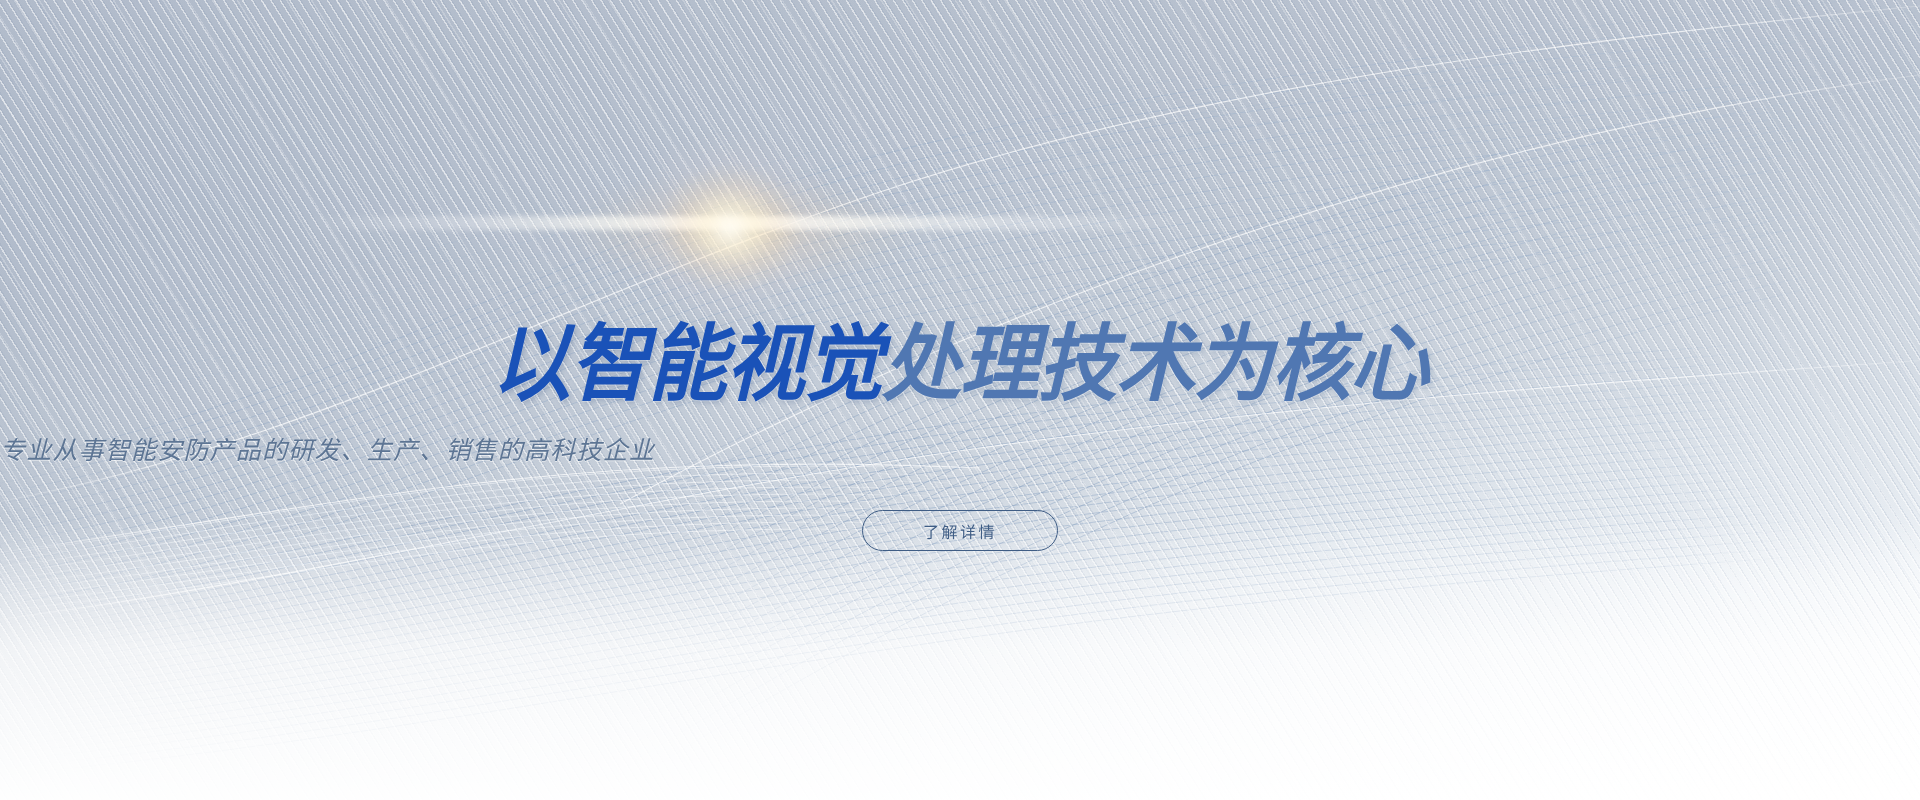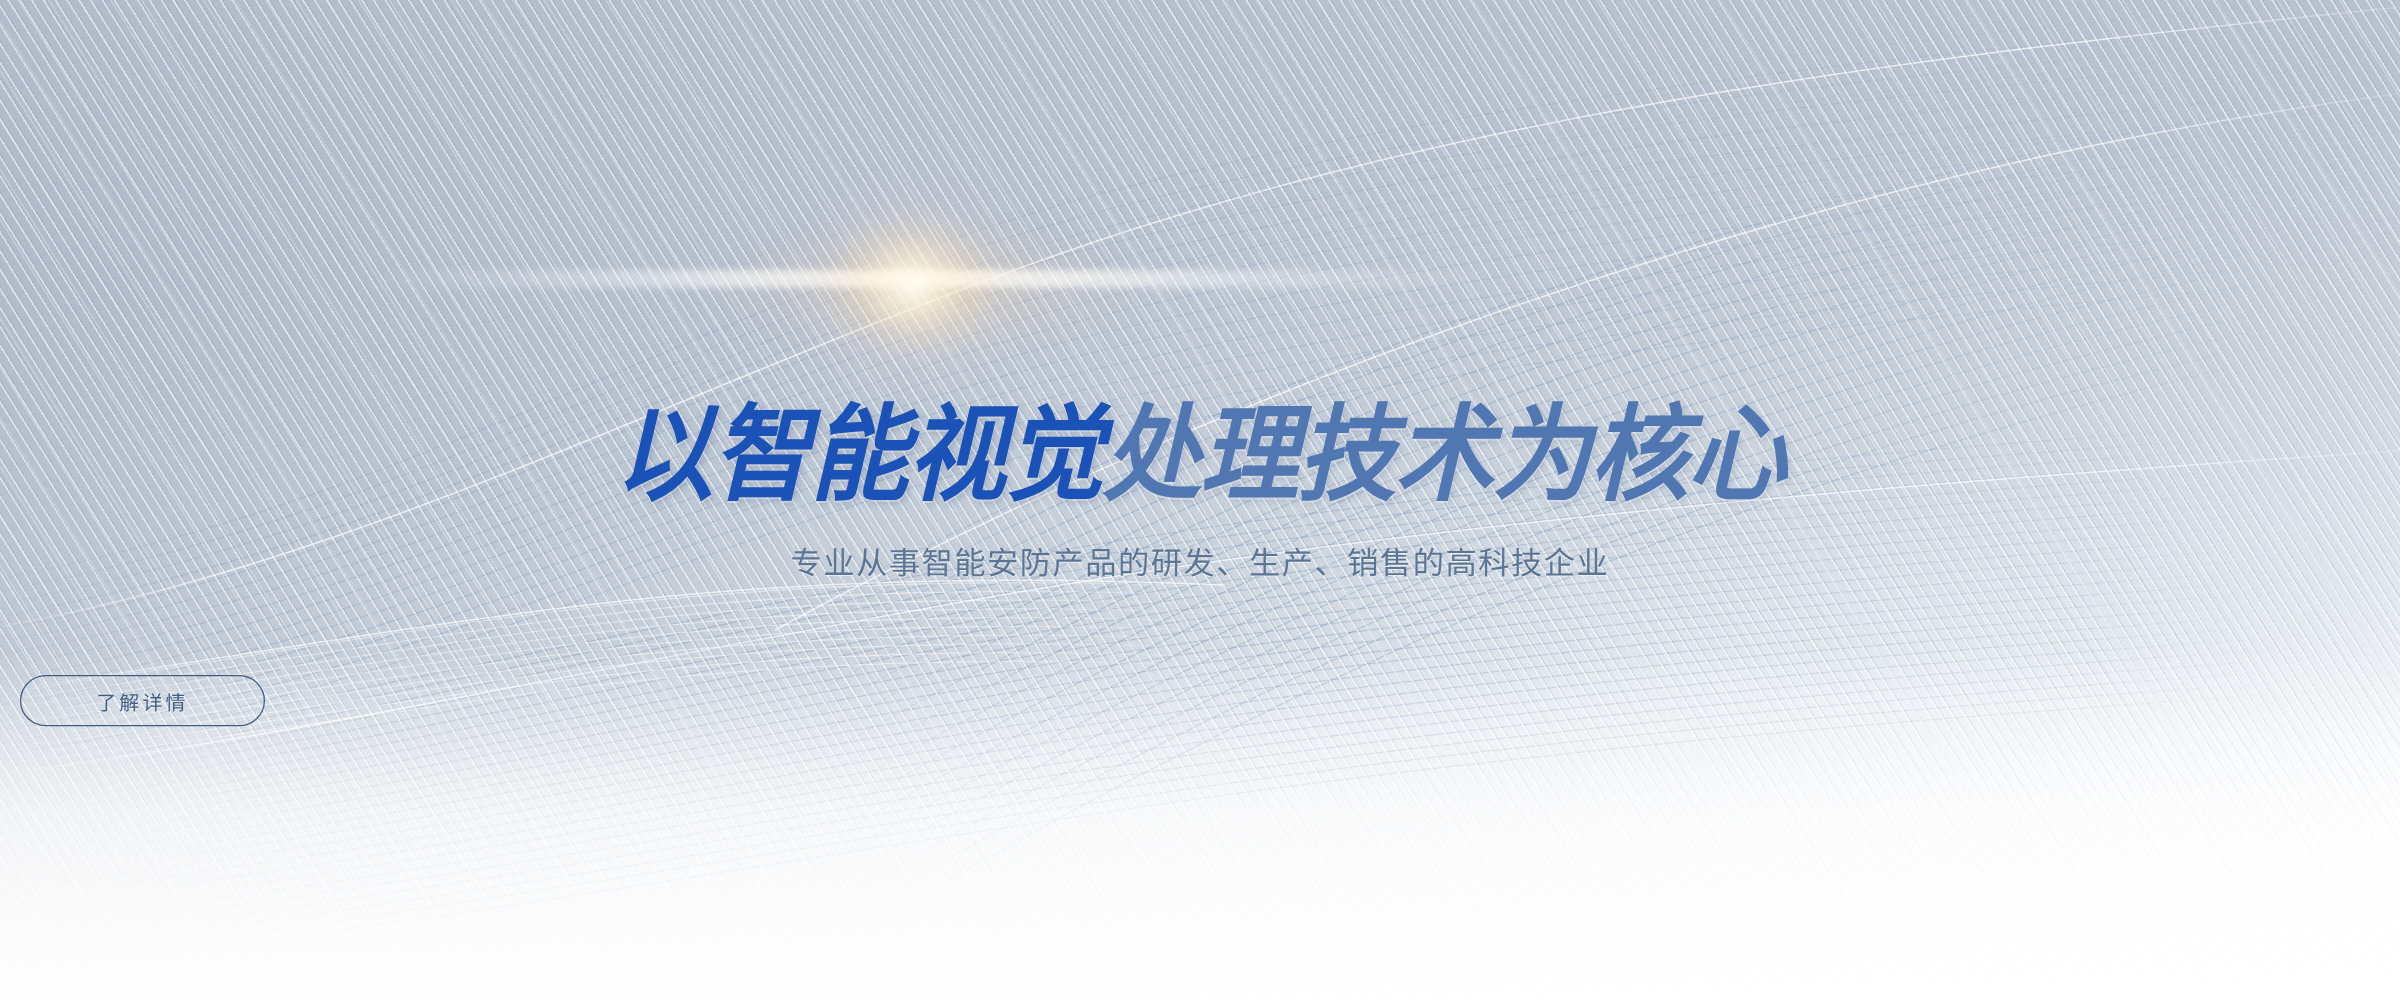--- a/index.html
+++ b/index.html
@@ -167,36 +167,35 @@
     color: #5077b2;
     text-shadow:
        0 1px 0 rgba(255,255,255,.34),
        2px 3px 5px rgba(80,105,145,.18);
   }
 
   .subtitle {
     position: absolute;
     left: 0; right: 0;
     top: 408px;
-    text-align: center;
     font-size: 25px;
     line-height: 36px;
     letter-spacing: 1.2px;
     color: #5d7594;
     font-family: "DejaVu Sans", "Liberation Sans", sans-serif;
     text-shadow: 0 1px 0 rgba(255,255,255,.55);
+    font-style: italic;
   }
 
   .cta-wrap {
     position: absolute;
     left: 0; right: 0;
-    top: 540px;
+    top: 510px;
     display: flex;
-    justify-content: flex-start;
-    padding-left: 16px;
+    justify-content: center;
   }
   .cta-btn {
     width: 196px;
     height: 41px;
     border: 1.5px solid #3f5d85;
     border-radius: 21px;
     background: transparent;
     color: #3f5d85;
     font-size: 16px;
     letter-spacing: 2.5px;

